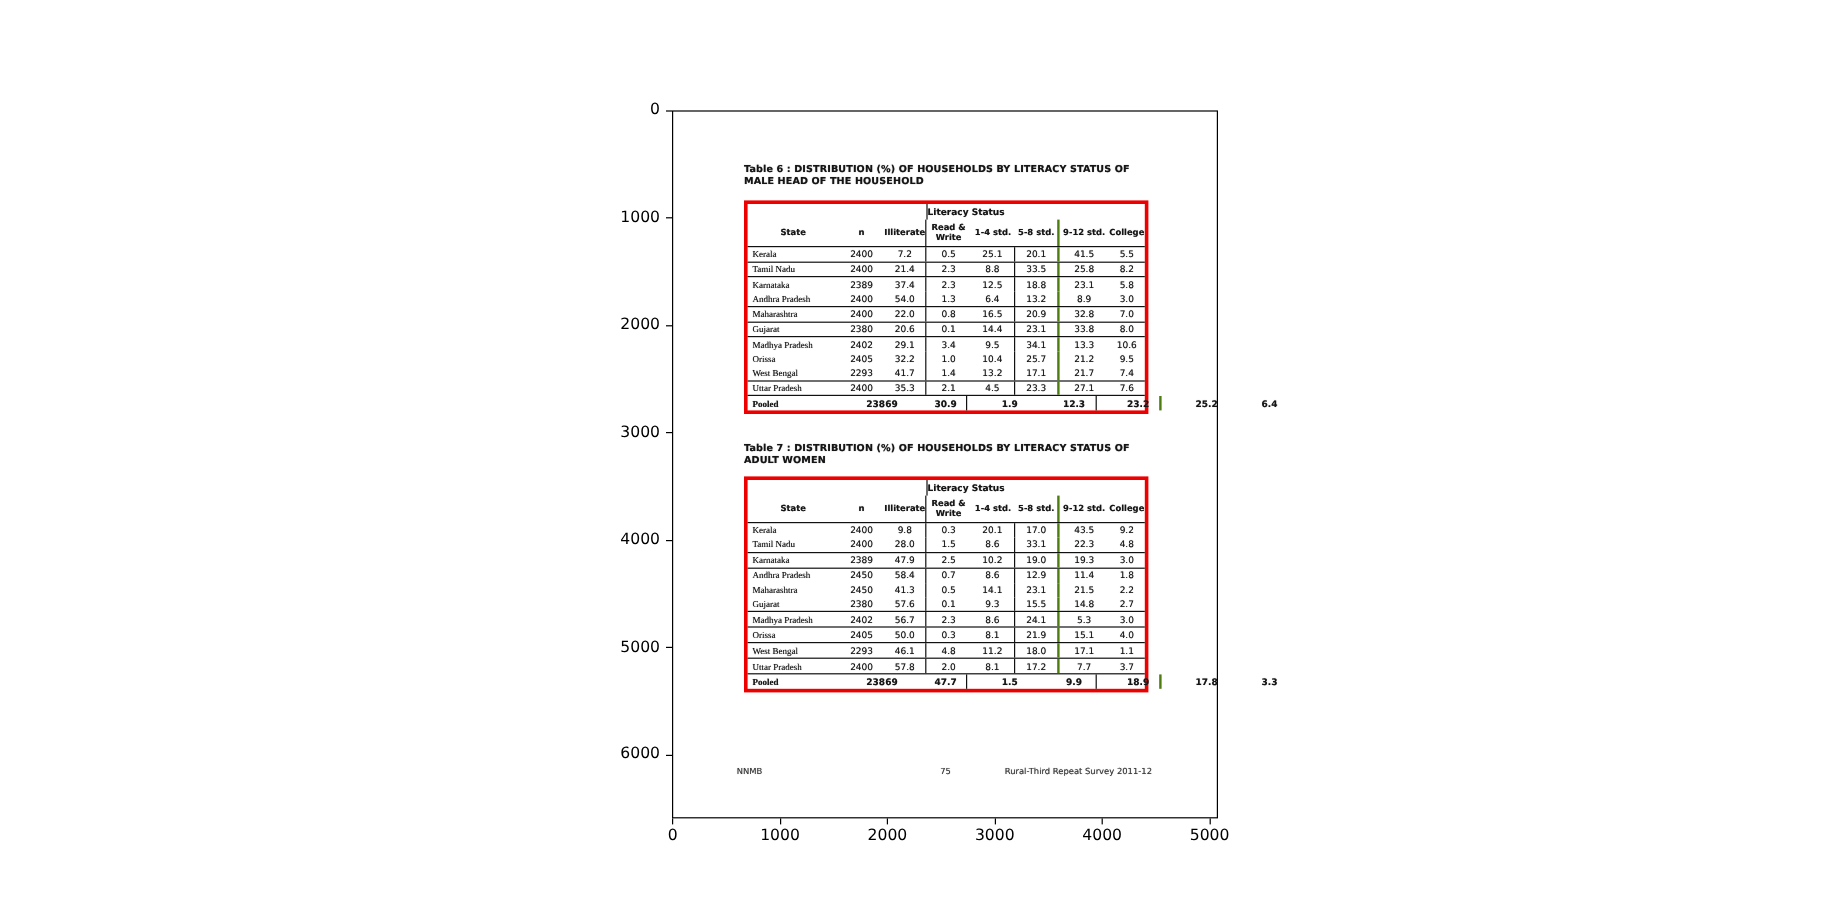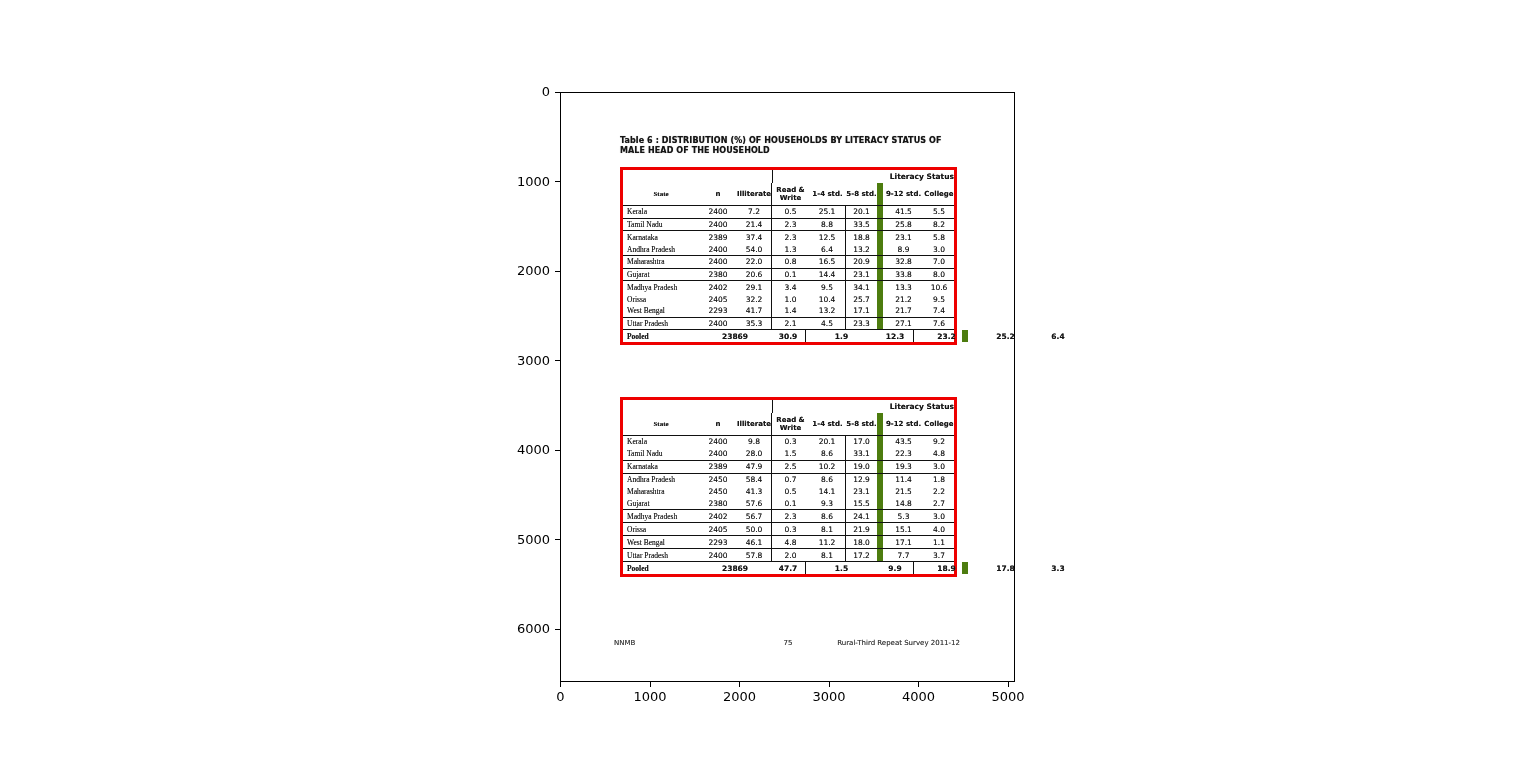--- a/index.html
+++ b/index.html
@@ -17,30 +17,30 @@
   .doc-title{position:absolute;left:620px;width:337px;font-weight:bold;
              font-size:8px;line-height:10px;letter-spacing:.1px;
              text-shadow:0 0 .7px rgba(70,70,70,.85);}
   .t6-title{top:136px;} .t7-title{top:369px;}
   .tbl{position:absolute;left:620px;width:337px;border:3px solid var(--red);
        box-sizing:border-box;display:flex;flex-direction:column;background:#fff;
        text-shadow:0 0 .6px rgba(80,80,80,.8);}
   .t6{top:167px;height:178px;} .t7{top:397px;height:180px;}
   .cols{display:grid;grid-template-columns:76px 38px 35px 37px 37px 37px 41px 30px;}
   .grow{display:grid;grid-template-columns:149px 182px;height:13px;flex:0 0 13px;}
-  .gr{border-left:1px solid #111;text-align:right;font-weight:bold;font-size:7.5px;line-height:13px;}
+  .gr{border-left:1px solid #111;text-align:left;font-weight:bold;font-size:7.5px;line-height:13px;}
   .hrow{flex:0 0 22px;border-bottom:1px solid #111;font-weight:bold;font-size:7px;}
   .hrow .c{display:flex;align-items:center;justify-content:center;text-align:center;line-height:8px;box-sizing:border-box;}
-  .hrow .c0{justify-content:center;font-family:Liberation Serif, serif;}
+  .hrow .c0{justify-content:center;}
   .tbody{flex:1;display:flex;flex-direction:column;font-size:7.5px;}
   .trow{flex:1;min-height:0;}
   .trow .c{display:flex;align-items:center;justify-content:center;box-sizing:border-box;
            white-space:nowrap;overflow:hidden;}
   .trow .c0{justify-content:flex-start;padding-left:4px;font-family:Liberation Serif, serif;}
-  .vIll{border-right:1px solid #111;} .v14{border-right:1px solid #111;} .v58{border-right:6px solid #4d7c0f;}
+  .vIll{border-right:1px solid #111;} .v14{border-right:1px solid #111;} .v58{border-right:2px solid #4d7c0f;}
   .sep{border-bottom:1px solid #111;}
   .pooled{font-weight:bold;gap:17px;}
   .footer-item{position:absolute;top:639px;font-size:7px;color:#3a3a3a;
                text-shadow:0 0 .6px rgba(90,90,90,.8);}
   .f-left{left:614px;} .f-center{left:776px;width:24px;text-align:center;}
   .f-right{left:818px;width:142px;text-align:right;}
 </style>
 </head>
 <body>
 
@@ -202,20 +202,24 @@
             <div class="c c2 vIll">30.9</div>
             <div class="c c3">1.9</div>
             <div class="c c4 v14">12.3</div>
             <div class="c c5 v58">23.2</div>
             <div class="c c6">25.2</div>
             <div class="c c7">6.4</div>
           </div>
         </div>
       </div>
 
+    <div class="doc-title t7-title">
+      <div>Table 7 : DISTRIBUTION (%) OF HOUSEHOLDS BY LITERACY STATUS OF</div>
+      <div>ADULT WOMEN</div>
+    </div>
     <div class="tbl t7" id="tbl1">
         <div class="grow">
           <div class="gl"></div>
           <div class="gr">Literacy Status</div>
         </div>
         <div class="cols hrow">
           <div class="c c0">State</div>
           <div class="c c1">n</div>
           <div class="c c2 vIll">Illiterate</div>
           <div class="c c3">Read &amp; Write</div>

